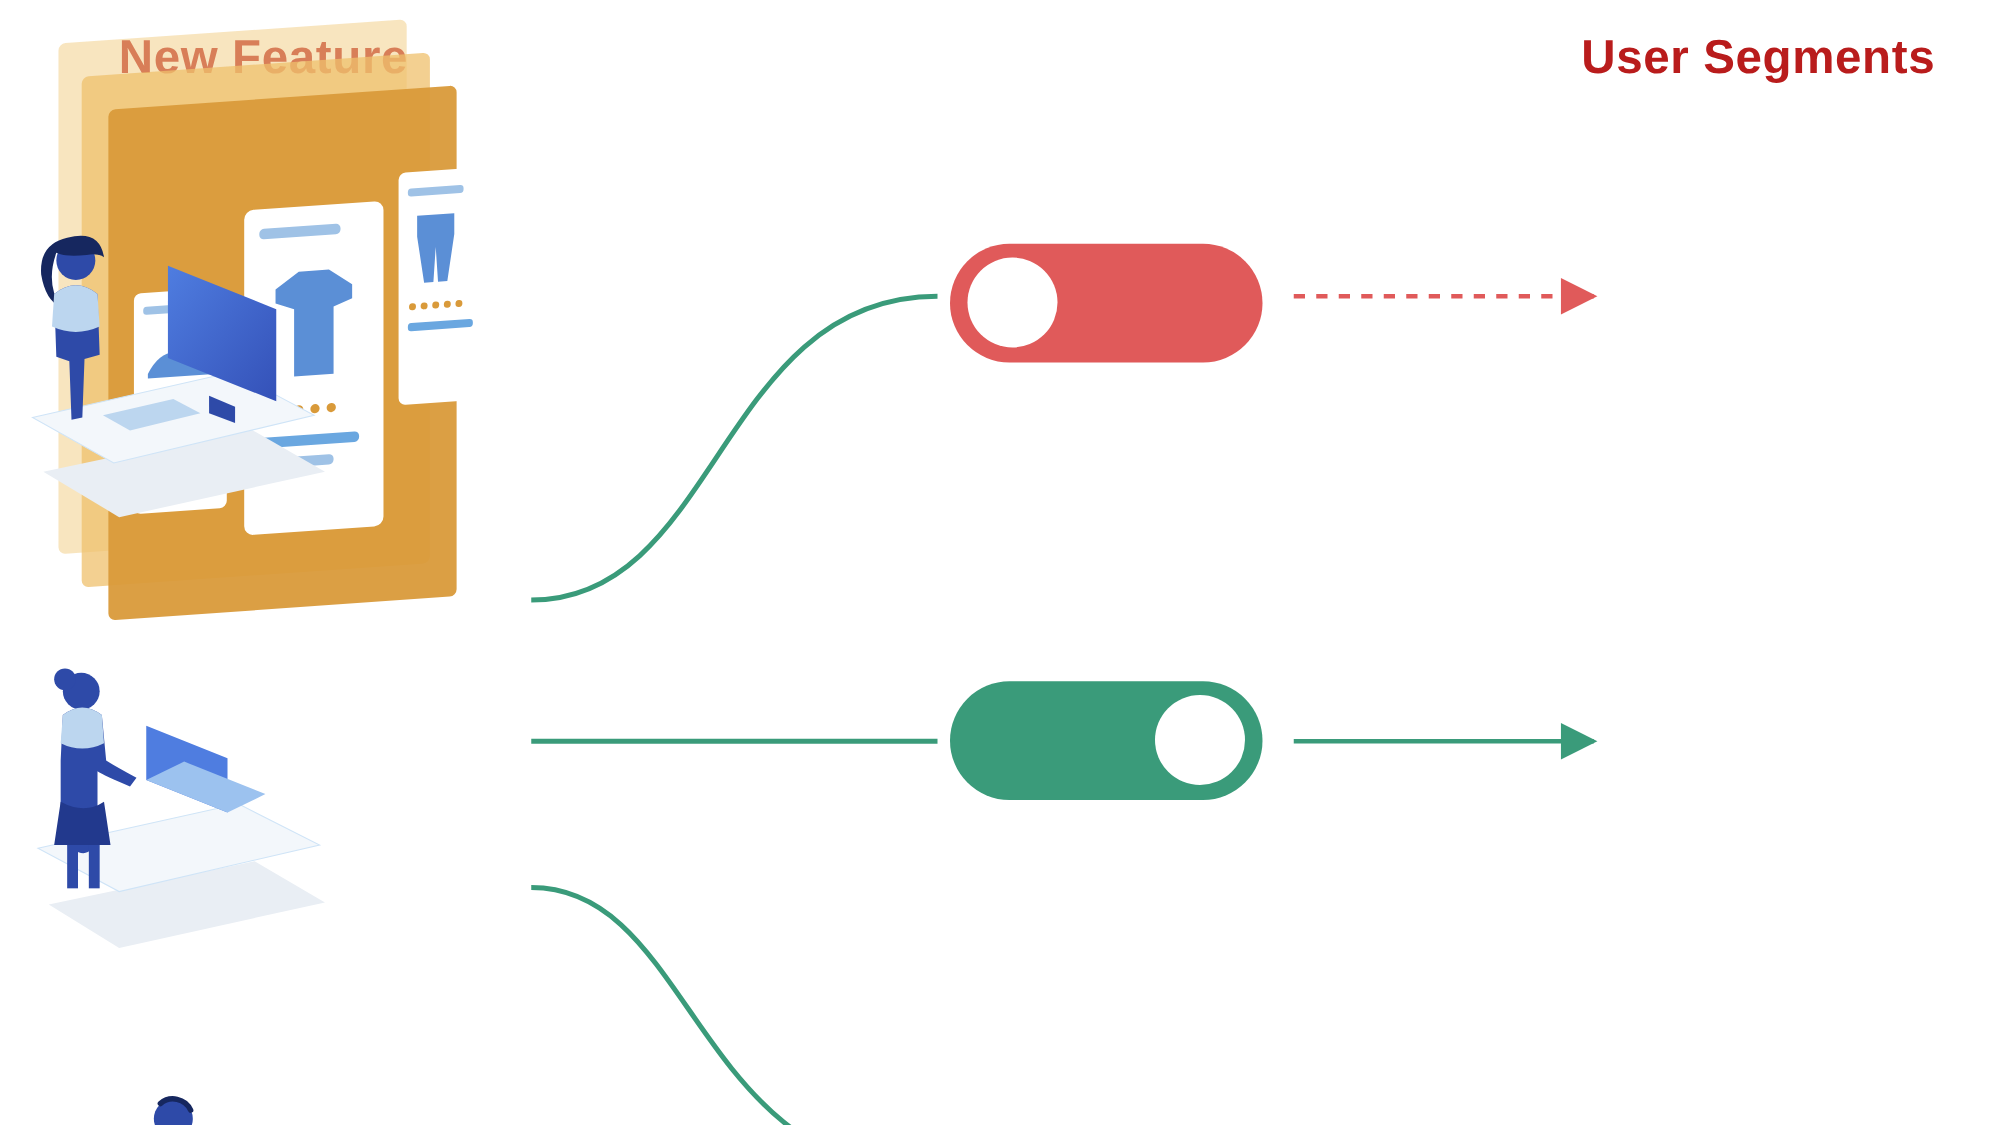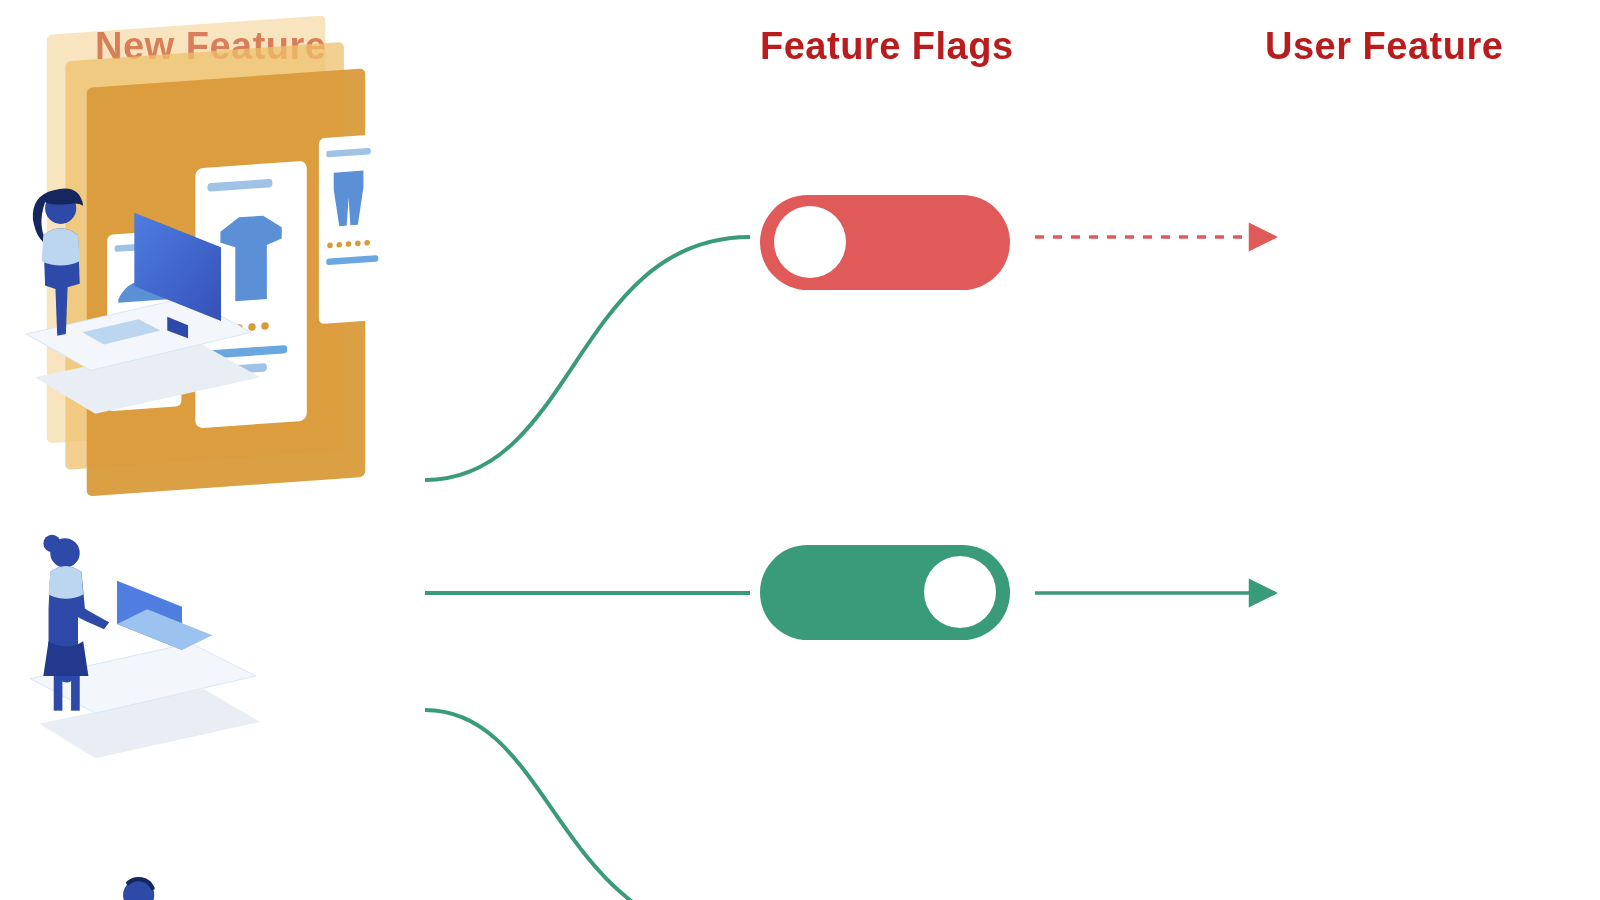--- a/index.html
+++ b/index.html
@@ -20,22 +20,21 @@
   .toggle-on .knob{right:14px;}
   
   .segment{position:absolute;left:1215px;width:260px;}
 </style>
 </head>
 <body>
 
 <div class="stage">
 
   <div class="col-title title-left">New Feature</div>
-  <div class="col-title title-mid">Feature Flags</div>
-  <div class="col-title title-right">User Feature</div>
+  <div class="col-title title-right">User Segments</div>
 
   <svg class="layer" width="1600" height="900">
     <defs>
       <marker id="arr-red" viewBox="0 0 12 12" refX="10" refY="6" markerWidth="10" markerHeight="10" orient="auto">
         <path d="M1 1 L11 6 L1 11 Z" fill="#e05a5a"></path>
       </marker>
       <marker id="arr-grn" viewBox="0 0 12 12" refX="10" refY="6" markerWidth="10" markerHeight="10" orient="auto">
         <path d="M1 1 L11 6 L1 11 Z" fill="#3a9b7a"></path>
       </marker>
     </defs>

